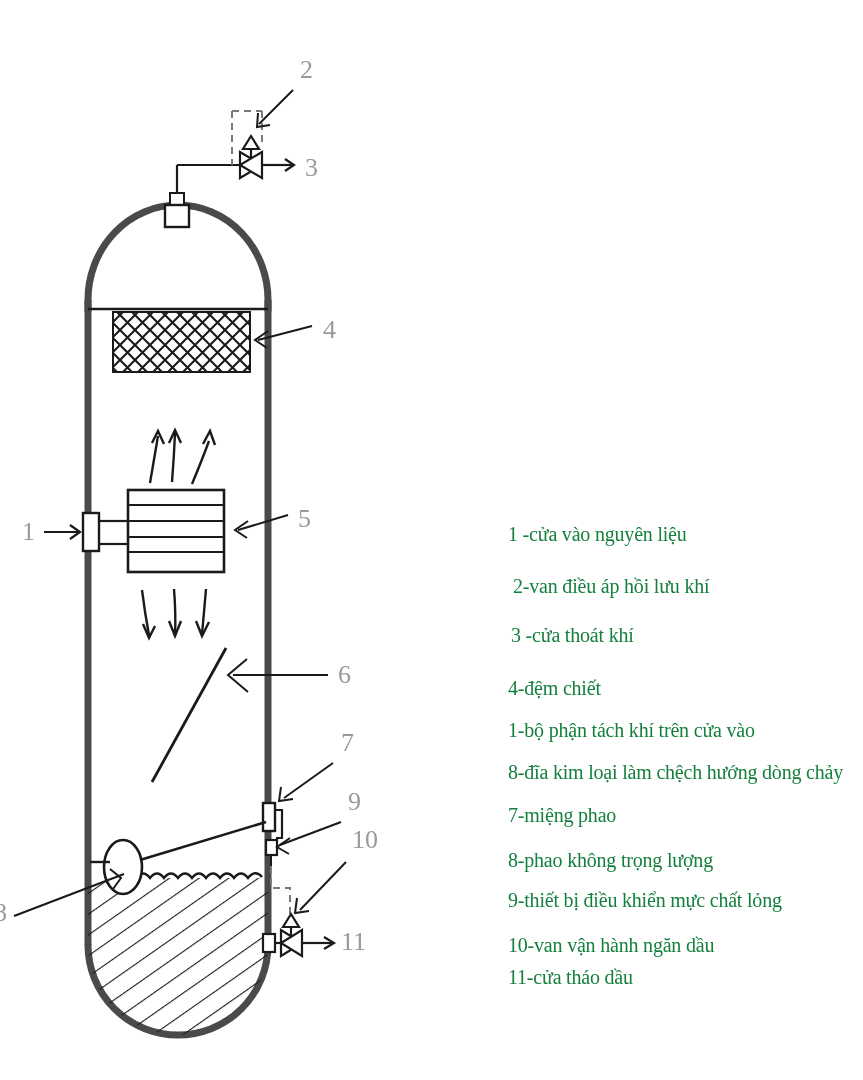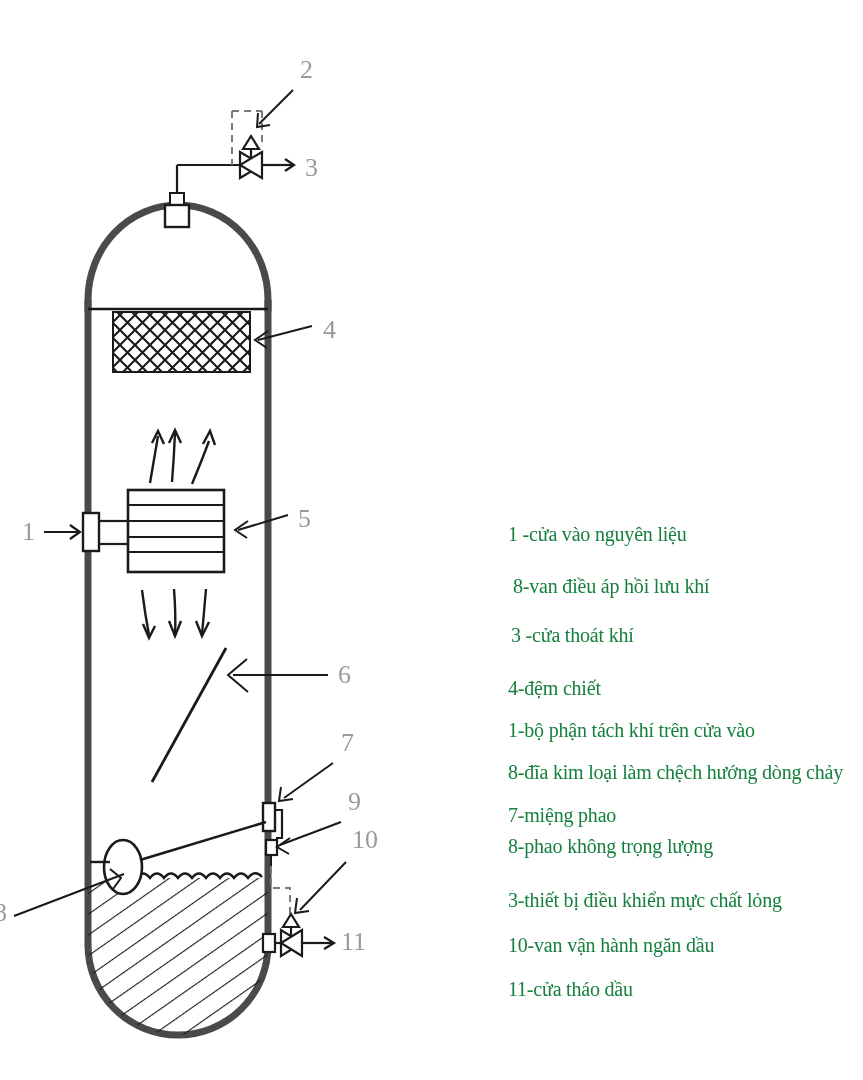--- a/index.html
+++ b/index.html
@@ -240,25 +240,25 @@
       <text class="callout-num" x="341" y="751">7</text>
       <text class="callout-num" x="-6" y="921">8</text>
       <text class="callout-num" x="348" y="810">9</text>
       <text class="callout-num" x="352" y="848">10</text>
       <text class="callout-num" x="341" y="950">11</text>
     </g>
   </svg>
 
   <div class="legend-panel">
     <div class="legend-item" style="left:3px;  top:0px;">1 -cửa vào nguyên liệu</div>
-    <div class="legend-item" style="left:8px;  top:52px;">8-van điều áp hồi lưu khí</div>
+    <div class="legend-item" style="left:8px;  top:52px;">2-van điều áp hồi lưu khí</div>
     <div class="legend-item" style="left:6px;  top:101px;">3 -cửa thoát khí</div>
     <div class="legend-item" style="left:3px;  top:154px;">4-đệm chiết</div>
     <div class="legend-item" style="left:3px;  top:196px;">1-bộ phận tách khí trên cửa vào</div>
     <div class="legend-item" style="left:3px;  top:238px;">8-đĩa kim loại làm chệch hướng dòng chảy</div>
     <div class="legend-item" style="left:3px;  top:281px;text-align:right;">7-miệng phao</div>
-    <div class="legend-item" style="left:3px;  top:312px;">8-phao không trọng lượng</div>
-    <div class="legend-item" style="left:3px;  top:366px;">3-thiết bị điều khiển mực chất lỏng</div>
+    <div class="legend-item" style="left:3px;  top:326px;">8-phao không trọng lượng</div>
+    <div class="legend-item" style="left:3px;  top:366px;">9-thiết bị điều khiển mực chất lỏng</div>
     <div class="legend-item" style="left:3px;  top:411px;text-align:center;">10-van vận hành ngăn dầu</div>
-    <div class="legend-item" style="left:3px;  top:455px;">11-cửa tháo dầu</div>
+    <div class="legend-item" style="left:3px;  top:443px;">11-cửa tháo dầu</div>
   </div>
 
 </div>
 
 </body></html>

